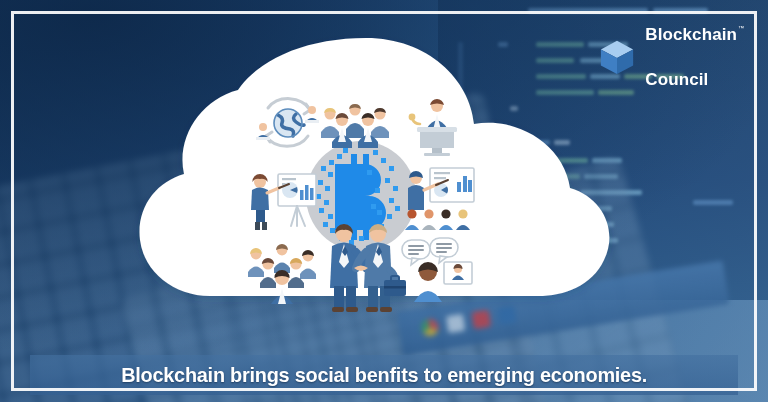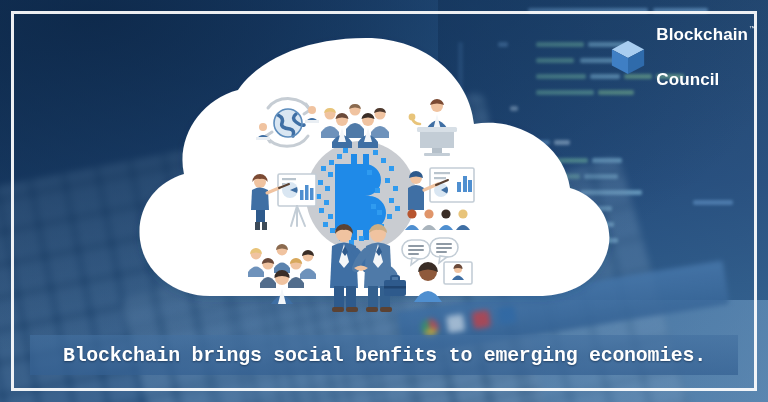--- a/index.html
+++ b/index.html
@@ -68,34 +68,34 @@
     position:absolute; left:11px; top:11px; right:11px; bottom:11px;
     border:3px solid rgba(255,255,255,.92);
     pointer-events:none;
   }
 
   
   .cloud{ position:absolute; left:118px; top:28px; width:500px; height:300px; }
 
   
   .logo{
-    position:absolute; right:20px; top:26px;
+    position:absolute; right:31px; top:26px;
     display:flex; align-items:center; gap:9px;
   }
   .logo-cube{ width:38px; height:38px; }
   .logo-text{ color:#ffffff; line-height:1.02; }
   .logo-text .l1{ font-size:17px; font-weight:bold; letter-spacing:.1px; display:block; position:relative; }
   .logo-text .l2{ font-size:17px; font-weight:bold; letter-spacing:.1px; display:block;margin-top:28px; }
   .tm{ position:absolute; font-size:6px; font-weight:normal; top:-1px; right:-7px; }
 
   
   .banner{
-    position:absolute; left:30px; right:30px; top:335px; height:40px;
+    position:absolute; left:30px; right:30px; top:355px; height:40px;
     background:linear-gradient(180deg, rgba(67,112,160,.62), rgba(52,96,146,.70));
-    display:flex; align-items:center; justify-content:center;font-family:Liberation Mono, monospace;
+    display:flex; align-items:center; justify-content:center;
   }
   .banner-text{
     color:#ffffff; font-size:20.5px; font-weight:bold;
     letter-spacing:-.25px; white-space:nowrap;
     text-shadow:0 1px 2px rgba(10,30,55,.55);
     transform:scaleX(.97);
   }
 
   
   .icons{ position:absolute; inset:0; }

